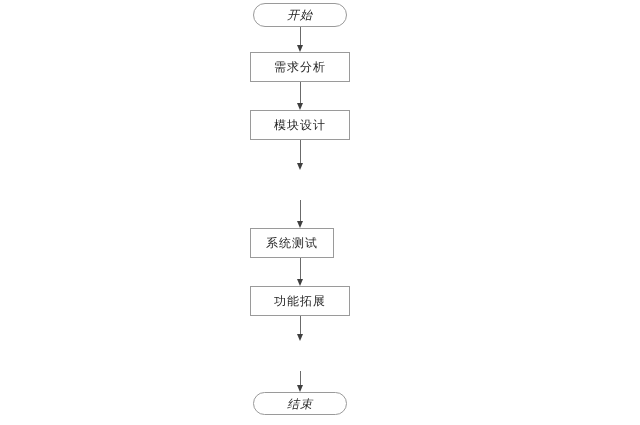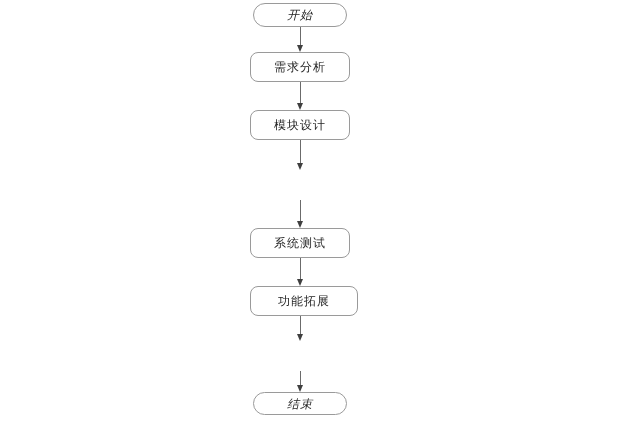--- a/index.html
+++ b/index.html
@@ -29,21 +29,21 @@
     color: var(--text, #262626);
     letter-spacing: 1px;
     white-space: nowrap;
     line-height: 1;
   }
   .node.terminator {
     border-radius: 12px;
     font-style: italic;
   }
   .node.process {
-    border-radius: 8px;
+    border-radius: 0;
   }
   .connector {
     position: absolute;
     left: 297px;
     width: 7px;
   }
   .connector .shaft {
     position: absolute;
     left: 3px;
     top: 0;
@@ -93,30 +93,30 @@
     <i class="shaft"></i>
     <i class="head"></i>
   </div>
 
 
   <div class="connector" style="top:200px;height:28px">
     <i class="shaft"></i>
     <i class="head"></i>
   </div>
 
-  <div class="node process" style="top:228px;left:250px;width:100px;height:30px">
+  <div class="node process" style="top:228px;left:250px;width:84px;height:30px">
     <span class="label">系统测试</span>
   </div>
 
   <div class="connector" style="top:258px;height:28px">
     <i class="shaft"></i>
     <i class="head"></i>
   </div>
 
-  <div class="node process" style="top:286px;left:250px;width:108px;height:30px">
+  <div class="node process" style="top:286px;left:250px;width:100px;height:30px">
     <span class="label">功能拓展</span>
   </div>
 
   <div class="connector" style="top:316px;height:25px">
     <i class="shaft"></i>
     <i class="head"></i>
   </div>
 
 
   <div class="connector" style="top:371px;height:21px">

